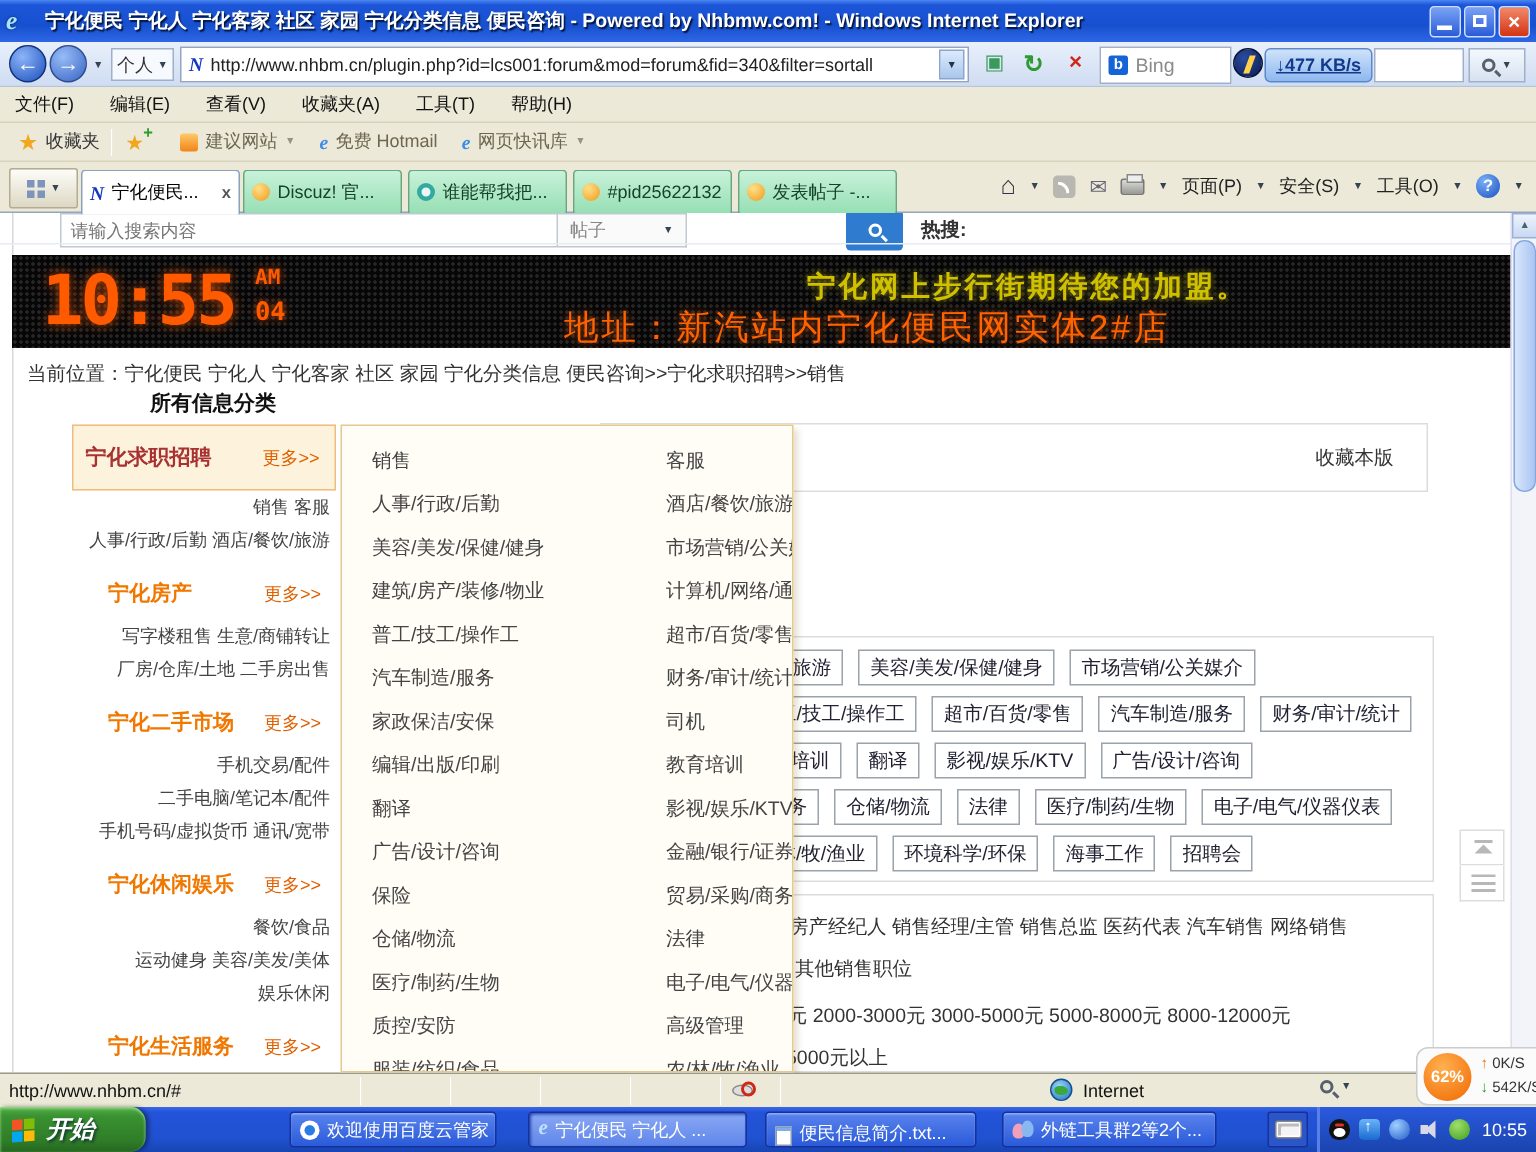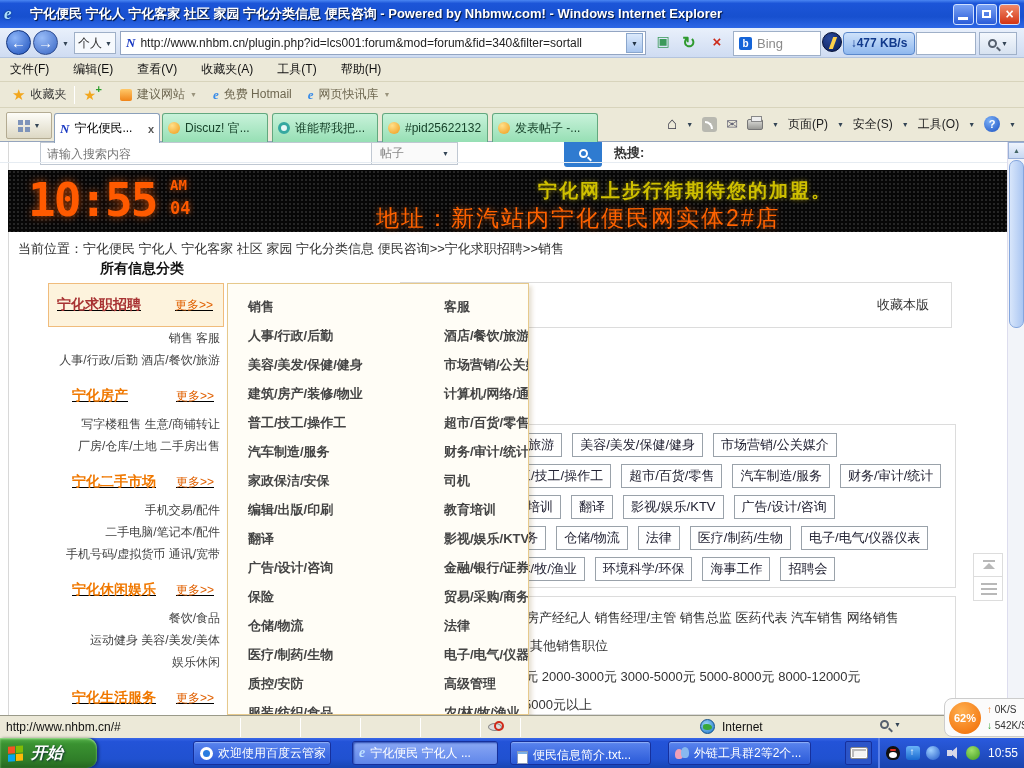--- a/index.html
+++ b/index.html
@@ -44,21 +44,21 @@
     border:1px solid #9fb0c8; display:flex; align-items:center; padding:0 5px; gap:5px; }
   .bing-logo { width:13px; height:13px; background:#1464d8; color:#fff; border-radius:2px;
     font:bold 10px/13px "Liberation Sans",sans-serif; text-align:center; }
   .bing-word { font-size:13px; color:#8a8a8a; }
   .boltcircle { position:absolute; left:822px; top:4px; width:20px; height:20px; border-radius:50%;
     background:radial-gradient(circle at 35% 30%,#2a4a9c,#0a1c55); border:1px solid #061238; }
   .bolt { position:absolute; left:8px; top:4px; width:4px; height:12px; background:#ffd24a;
     transform:skewX(-20deg); }
   .speedpill { position:absolute; left:843px; top:4px; width:72px; height:23px; border-radius:4px;
     background:linear-gradient(180deg,#cfe2fa,#8fb8ef); border:1px solid #5a88cc;
-    color:#123a8c; font:bold 12px/21px "Liberation Sans",sans-serif; text-align:center; }
+    color:#123a8c; font:bold 12px/21px "Liberation Sans",sans-serif; text-align:center;text-decoration:underline; }
   .srchinput { position:absolute; left:916px; top:4px; width:60px; height:23px; background:#fff;
     border:1px solid #9fb0c8; }
   .srchbtn { position:absolute; left:979px; top:4px; width:38px; height:23px;
     background:linear-gradient(180deg,#f4f8fd,#d7e2f0); border:1px solid #9fb0c8;
     display:flex; align-items:center; justify-content:center; gap:4px; }
   .mag { width:9px; height:9px; border:2px solid #56606e; border-radius:50%; position:relative; }
   .mag:after { content:""; position:absolute; left:6px; top:7px; width:5px; height:2px;
     background:#56606e; transform:rotate(45deg); }
   .caret { font-size:7px; color:#345; }
 
@@ -143,32 +143,32 @@
     color:#cfc000; letter-spacing:2px; text-shadow:0 0 5px rgba(210,190,0,.6); }
   .led-line2 { position:absolute; left:368px; top:33px; font-size:23px; font-weight:normal;
     color:#ff6200; letter-spacing:2px; text-shadow:0 0 6px rgba(255,98,0,.6); }
 
   .breadcrumb { position:absolute; left:18px; top:98px; font-size:13px; color:#333; }
   .allcats { position:absolute; left:100px; top:118px; font-size:14px; font-weight:bold; color:#111; }
 
   
   .sidebar { position:absolute; left:48px; top:141px; width:176px; height:432px; background:#fff; }
   .sb-header { display:flex; align-items:center; justify-content:space-between; height:34px;
-    padding:0 10px 0 24px; margin-top:8px;text-decoration:underline; }
+    padding:0 10px 0 24px; margin-top:8px; }
   .sb-header.hl { height:44px; margin-top:0; background:#fdf3dd; border:1px solid #f0bc7c; padding-left:8px; }
   .sb-title { font-size:14px; font-weight:bold; color:#f07800; white-space:nowrap; }
   .sb-header.hl .sb-title { color:#a83232; }
   .sb-more { font-size:12px; color:#e06000; }
   .sb-link { font-size:12px; color:#444; line-height:22px; text-align:right; padding-right:4px;
     white-space:nowrap; }
 
   
   .catmenu { position:absolute; left:227px; top:141px; width:302px; height:432px; background:#fffdf6;
     border:1px solid #e6c98c; box-shadow:3px 3px 4px rgba(120,90,20,.18); z-index:5; overflow:hidden; }
-  .cat-col { position:absolute; top:8px; width:150px;font-weight:bold; }
+  .cat-col { position:absolute; top:8px; width:150px; }
   .cat-item { font-size:13px; color:#444; line-height:29px; white-space:nowrap; }
 
   
   .favbox { position:absolute; left:400px; top:140px; width:552px; height:46px;
     border:1px solid #dcdcdc; }
   .favbox-link { position:absolute; right:22px; top:0; line-height:44px; font-size:13px; color:#333; }
   .tagbox { position:absolute; left:400px; top:282px; width:556px; height:164px;
     border:1px solid #dcdcdc; padding-top:8px; }
   .tag-row { height:31px; white-space:nowrap; }
   .tag-chip { display:inline-block; border:1px solid #9aa2aa; background:#fff; color:#223;

